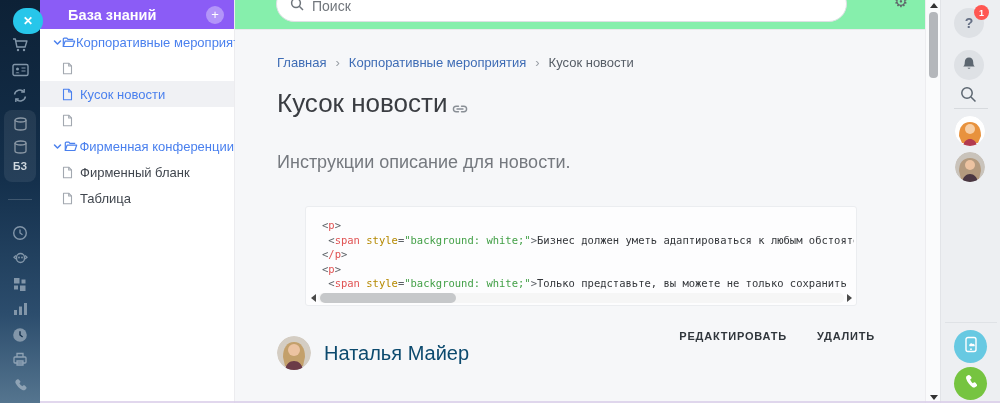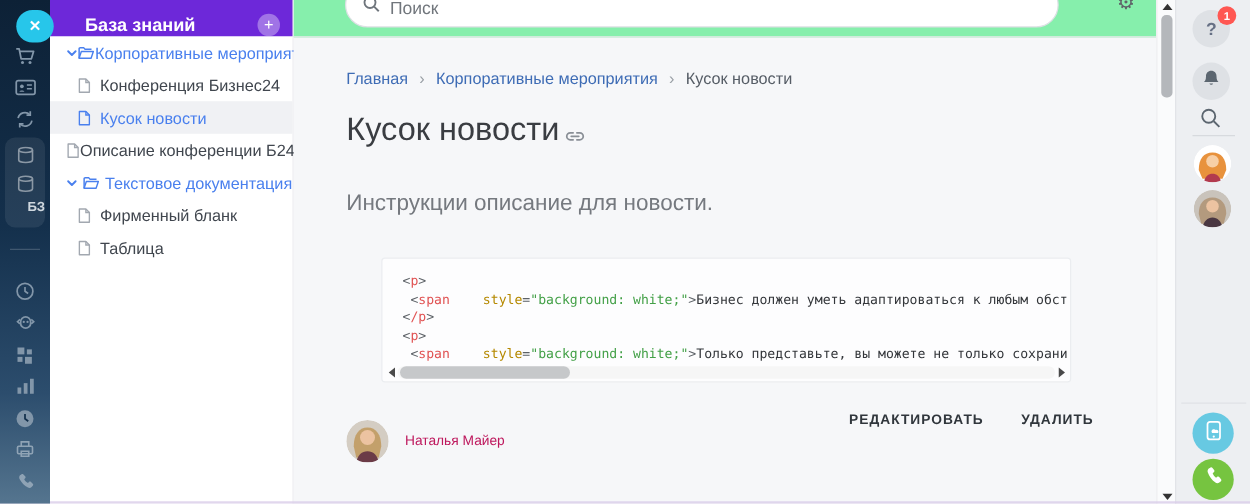--- a/index.html
+++ b/index.html
@@ -10,28 +10,28 @@
   #rail { position:absolute; left:0; top:0; width:40px; height:403px;
     background:linear-gradient(180deg,#0d2136 0%,#122c46 40%,#27486687 70%,#54748f 100%), linear-gradient(180deg,#0d2136,#3d5c78);
     background:linear-gradient(180deg,#0d2136 0%,#14304c 45%,#2c4d6d 78%,#55758f 100%); z-index:5; }
   .rail-close { position:absolute; top:8px; left:13px; width:30px; height:26px; border-radius:13px;
     background:#27c6ea; color:#fff; display:flex; align-items:center; justify-content:center;
     font-size:12px; font-weight:bold; z-index:9; cursor:pointer; }
   .rail-ic { position:absolute; left:0; width:40px; display:flex; justify-content:center; cursor:pointer; }
   .rail-group { position:absolute; left:4px; top:110px; width:32px; height:72px; border-radius:8px;
     background:rgba(255,255,255,0.08); }
   .rail-group .rail-ic { width:32px; }
-  .rail-label { position:absolute; top:50px; left:0; width:32px; text-align:right; color:#cfd8df;
+  .rail-label { position:absolute; top:50px; left:0; width:32px; text-align:center; color:#cfd8df;
     font-size:10.5px; font-weight:bold; cursor:pointer; }
   .rail-div { position:absolute; top:199px; left:8px; width:24px; border-top:1px solid rgba(255,255,255,0.18); }
 
   
   #sidebar { position:absolute; left:40px; top:0; width:195px; height:403px; background:#fff;
     border-right:1px solid #ececef; }
-  #sb-header { height:29px; background:#6d28d9; display:flex; align-items:flex-end; padding:0 10px 0 28px; }
+  #sb-header { height:29px; background:#8b5cf6; display:flex; align-items:center; padding:0 10px 0 28px; }
   #sb-title { color:#fff; font-size:14.5px; font-weight:bold; flex:1; }
   #sb-add { width:18px; height:18px; border-radius:50%; background:rgba(255,255,255,0.35); color:#fff;
     border:none; font-size:13px; line-height:16px; text-align:center; cursor:pointer; }
   .sb-row { display:flex; align-items:center; height:26px; padding-left:13px; font-size:13px;
     color:#40464e; cursor:pointer; }
   .sb-row.sel { background:#f0f1f4; }
   .sb-row.blue { color:#4a80ee; }
   .sb-chev { width:13px; display:flex; align-items:center; }
   .sb-spacer { width:9px; }
   .sb-ico { width:18px; display:flex; align-items:center; }
@@ -54,32 +54,32 @@
   #title { position:absolute; left:42px; top:56px; font-size:26px; font-weight:500; color:#3a3d42;
     display:flex; align-items:center; }
   #title .link-ic { margin-left:5px; margin-top:4px; }
   #created { position:absolute; left:42px; top:96px; font-size:12px; color:#9a9da3; }
   #desc { position:absolute; left:42px; top:122px; font-size:18px; color:#75797f; }
 
   #codecard { position:absolute; left:70px; top:176px; width:552px; height:100px; background:#fdfdfe;
     border:1px solid #ebedf0; border-radius:3px; }
   #code { position:absolute; left:16px; top:11px; right:2px; bottom:14px; overflow:hidden;
     font-family:"DejaVu Sans Mono", monospace; font-size:10.5px; line-height:14.6px; white-space:pre; }
-  .tok-pun { color:#5c6166; } .tok-tag { color:#e05252; } .tok-attr { color:#b58900;margin-left:20px; }
+  .tok-pun { color:#5c6166; } .tok-tag { color:#e05252; } .tok-attr { color:#b58900; }
   .tok-str { color:#43a047; } .tok-txt { color:#33363a; }
   #hscroll { position:absolute; left:2px; right:2px; bottom:1px; height:12px; display:flex; align-items:center; }
   .hs-arrow { width:10px; height:12px; display:flex; align-items:center; justify-content:center; cursor:pointer; }
   .tri-left { width:0; height:0; border-top:4px solid transparent; border-bottom:4px solid transparent; border-right:5px solid #4a4a4a; }
   .tri-right { width:0; height:0; border-top:4px solid transparent; border-bottom:4px solid transparent; border-left:5px solid #4a4a4a; }
   .hs-track { flex:1; height:10px; position:relative; background:#f6f6f6; border-radius:5px; }
   .hs-thumb { position:absolute; left:2px; top:0; width:136px; height:10px; background:#c6c8ca; border-radius:5px; cursor:grab; }
 
   #authorrow { position:absolute; left:42px; top:306px; display:flex; align-items:center; gap:13px; }
   .avatar { width:34px; height:34px; border-radius:50%; overflow:hidden; }
-  #authorname { font-size:11px; color:#be185d; }
+  #authorname { font-size:20px; color:#0c4a6e; }
   #actions { position:absolute; right:50px; top:300px; display:flex; gap:30px; }
   .txt-btn { border:none; background:none; font-family:inherit; font-size:11px; font-weight:bold;
     letter-spacing:0.8px; color:#30363c; cursor:pointer; }
 
   
   #vscroll { position:absolute; left:925px; top:0; width:15px; height:403px; background:#fafbfc;
     border-left:1px solid #ededf0; }
   .vs-up { position:absolute; top:3px; left:4px; width:0; height:0; border-left:4px solid transparent;
     border-right:4px solid transparent; border-bottom:5px solid #333; cursor:pointer; }
   .vs-down { position:absolute; bottom:3px; left:4px; width:0; height:0; border-left:4px solid transparent;
@@ -221,55 +221,53 @@
           <span class="sb-label">Корпоративные мероприятия</span>
         </div>
         <div class="sb-row">
           <span class="sb-spacer"></span>
           <span class="sb-ico">
             <svg width="11" height="13" viewBox="0 0 11 13">
               <path d="M1.5 1.2h5.2l2.8 2.8v7.8H1.5z" fill="none" stroke="#a2a8b0" stroke-width="1.1" stroke-linejoin="round"></path>
               <path d="M6.7 1.2v2.8h2.8" fill="none" stroke="#a2a8b0" stroke-width="1.1"></path>
             </svg>
           </span>
-          <span class="sb-label">Конференция Бизнес24</span>
         </div>
         <div class="sb-row sel blue">
           <span class="sb-spacer"></span>
           <span class="sb-ico">
             <svg width="11" height="13" viewBox="0 0 11 13">
               <path d="M1.5 1.2h5.2l2.8 2.8v7.8H1.5z" fill="none" stroke="#4a80ee" stroke-width="1.1" stroke-linejoin="round"></path>
               <path d="M6.7 1.2v2.8h2.8" fill="none" stroke="#4a80ee" stroke-width="1.1"></path>
             </svg>
           </span>
           <span class="sb-label">Кусок новости</span>
         </div>
         <div class="sb-row">
           <span class="sb-spacer"></span>
           <span class="sb-ico">
             <svg width="11" height="13" viewBox="0 0 11 13">
               <path d="M1.5 1.2h5.2l2.8 2.8v7.8H1.5z" fill="none" stroke="#a2a8b0" stroke-width="1.1" stroke-linejoin="round"></path>
               <path d="M6.7 1.2v2.8h2.8" fill="none" stroke="#a2a8b0" stroke-width="1.1"></path>
             </svg>
           </span>
-          <span class="sb-label">Описание конференции Б24</span>
         </div>
         <div class="sb-row blue">
           <span class="sb-chev">
             <svg width="9" height="9" viewBox="0 0 9 9">
               <path d="M1.5 3l3 3 3-3" fill="none" stroke="#4a80ee" stroke-width="1.5" stroke-linecap="round" stroke-linejoin="round"></path>
             </svg>
           </span>
           <span class="sb-ico">
             <svg width="14" height="12" viewBox="0 0 14 12">
               <path d="M1.3 10.5V3c0-.5.4-.9.9-.9h2.7l1 1.2h5.3" fill="none" stroke="#4a80ee" stroke-width="1.2" stroke-linejoin="round"></path>
               <path d="M1.3 10.5l1.8-5.4h9.6l-1.8 5.4z" fill="none" stroke="#4a80ee" stroke-width="1.2" stroke-linejoin="round"></path>
             </svg>
           </span>
-          <span class="sb-label">Текстовое документация</span>
+          <span class="sb-label">Фирменная конференции</span>
         </div>
         <div class="sb-row">
           <span class="sb-spacer"></span>
           <span class="sb-ico">
             <svg width="11" height="13" viewBox="0 0 11 13">
               <path d="M1.5 1.2h5.2l2.8 2.8v7.8H1.5z" fill="none" stroke="#a2a8b0" stroke-width="1.1" stroke-linejoin="round"></path>
               <path d="M6.7 1.2v2.8h2.8" fill="none" stroke="#a2a8b0" stroke-width="1.1"></path>
             </svg>
           </span>
           <span class="sb-label">Фирменный бланк</span>

